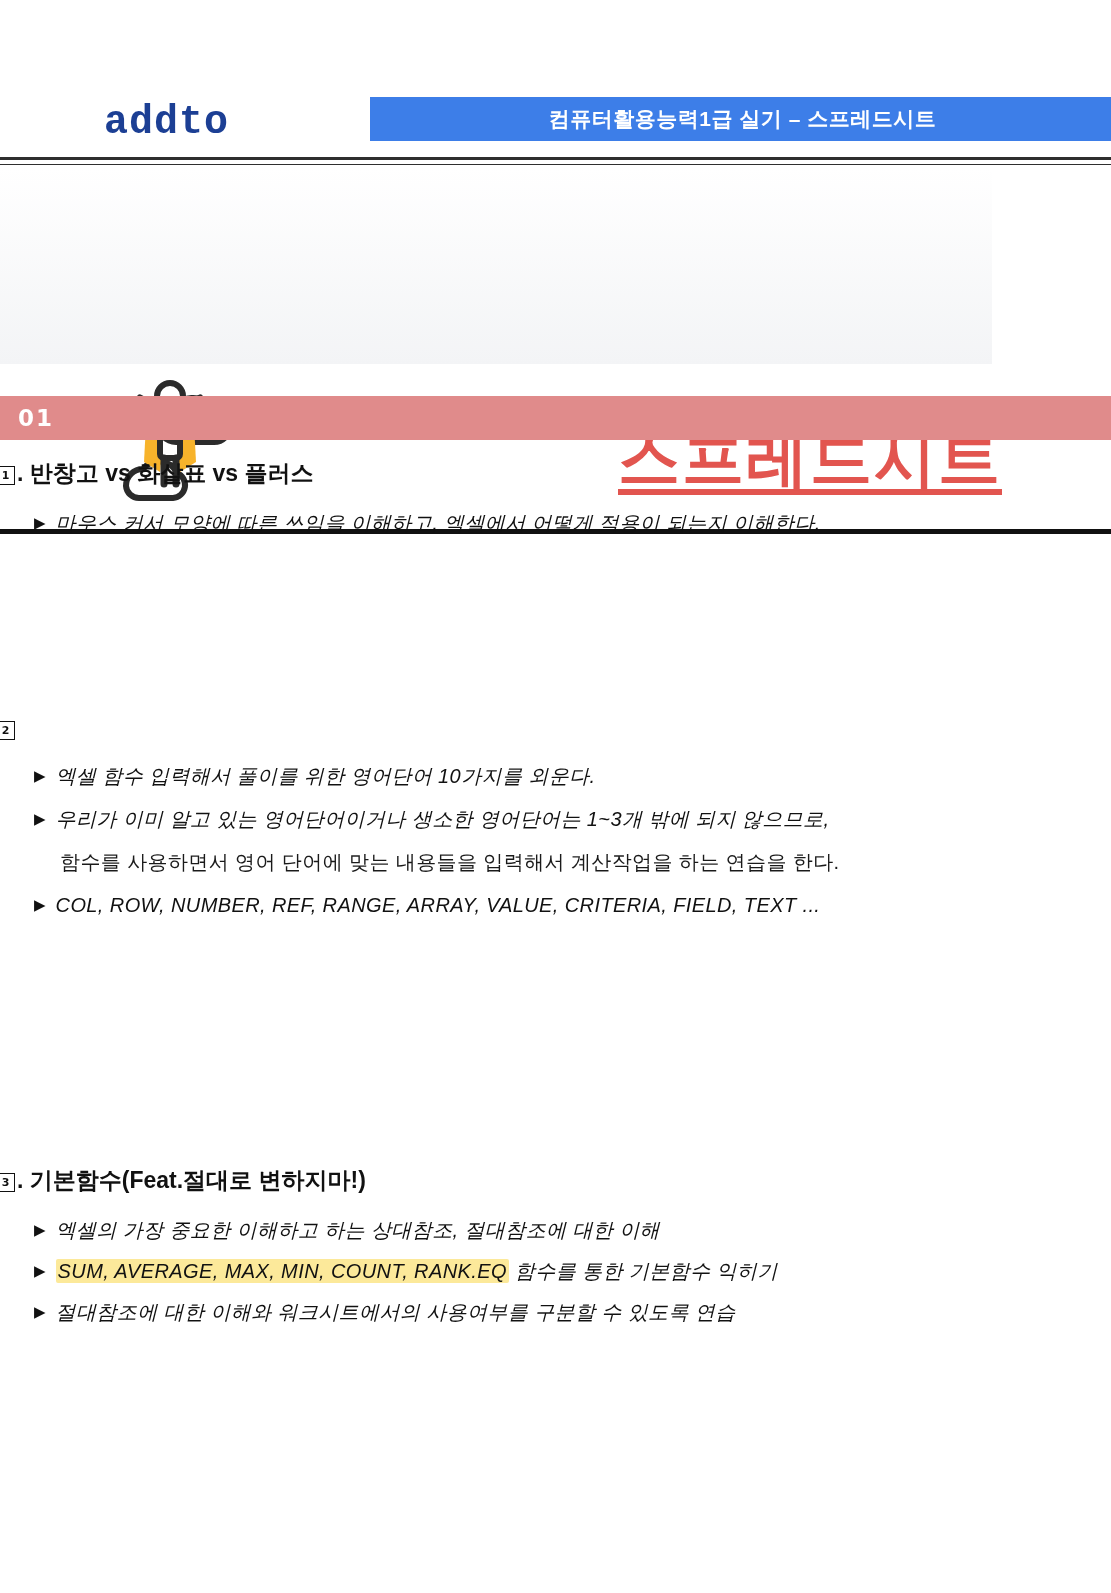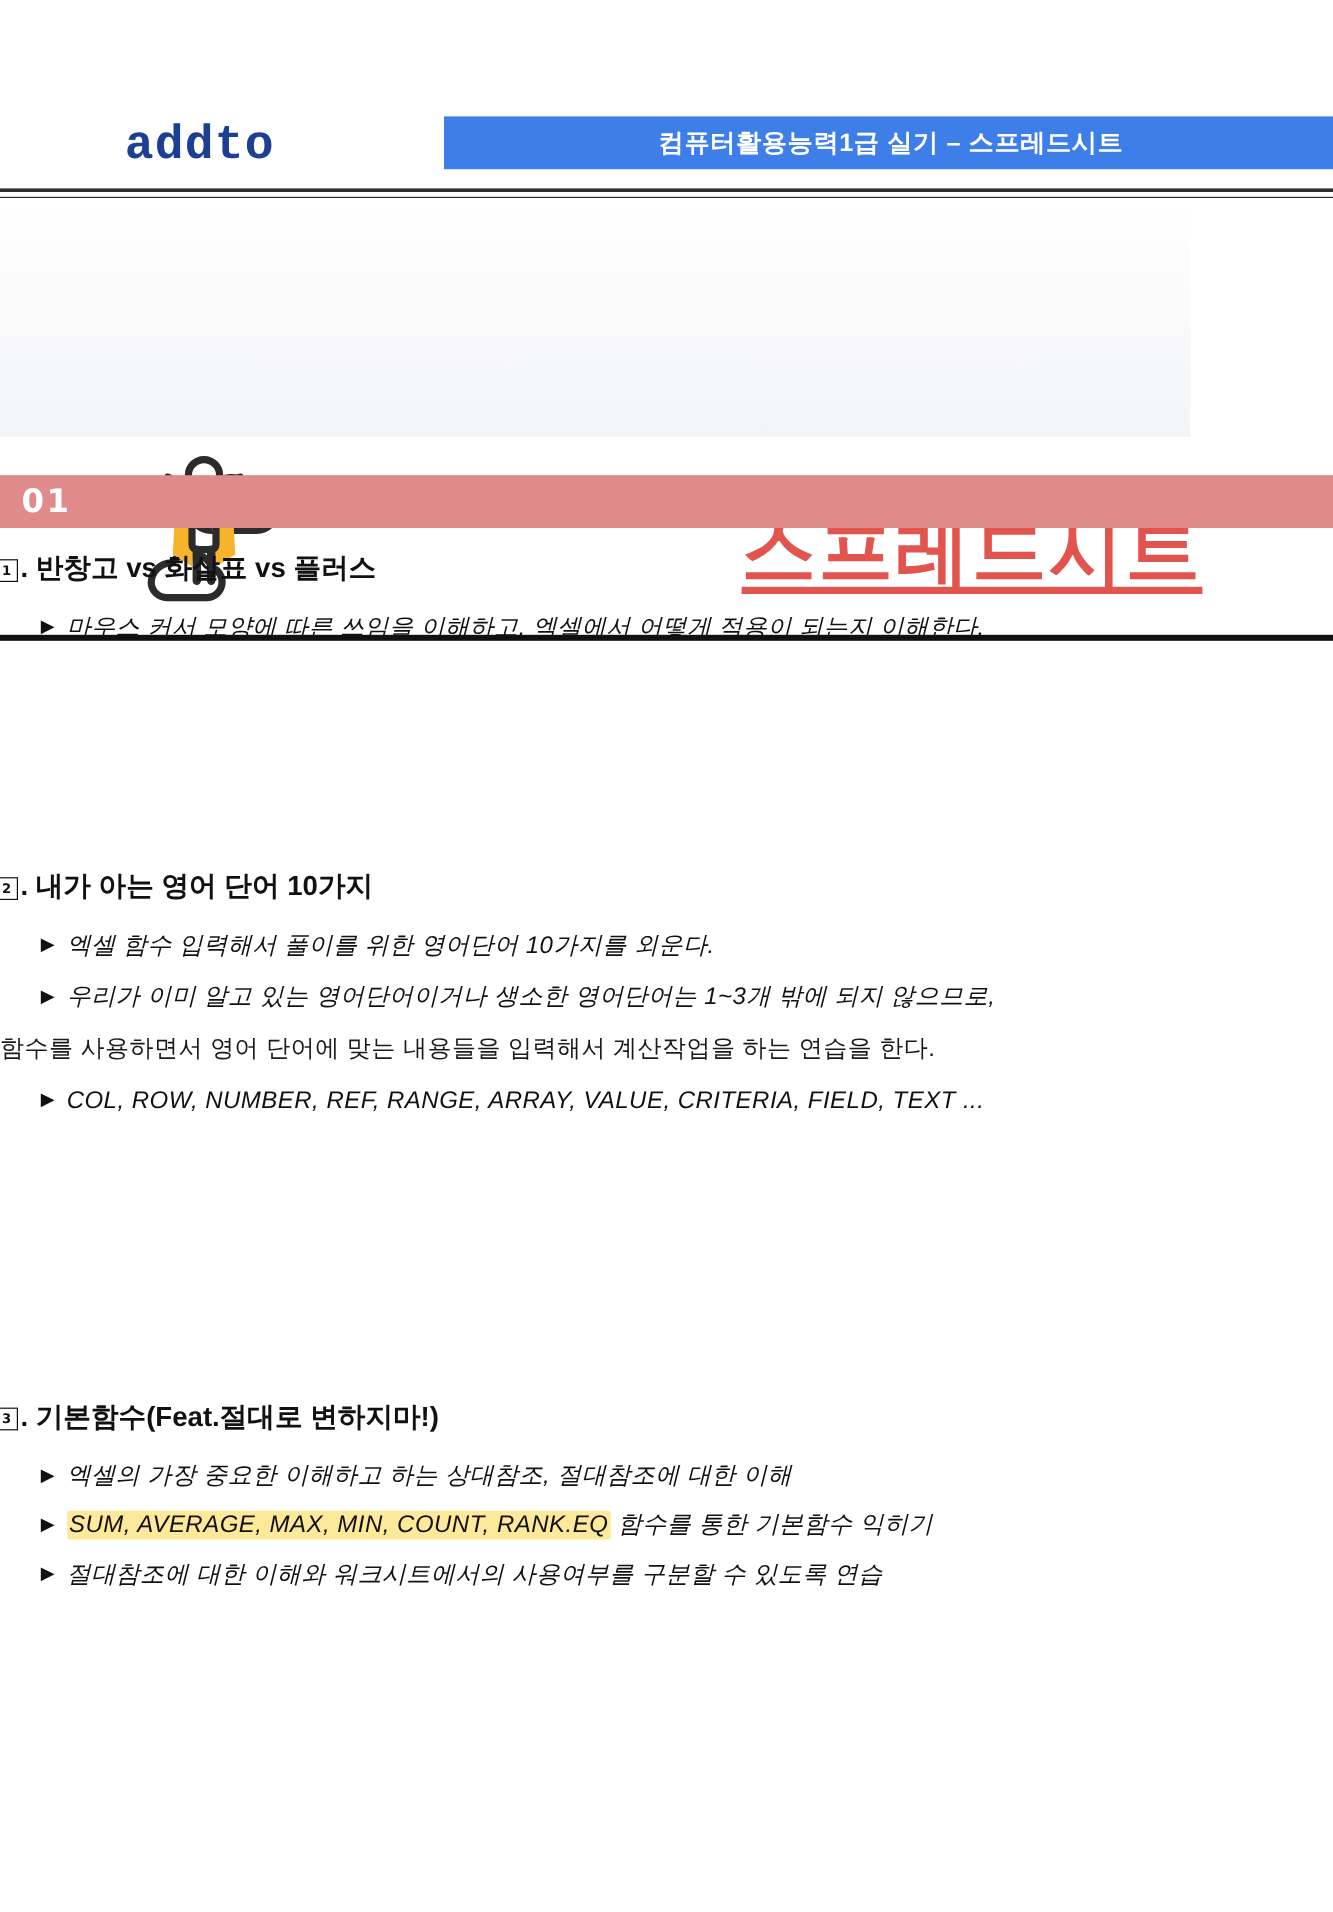--- a/index.html
+++ b/index.html
@@ -110,21 +110,21 @@
     left: 0;
     top: 396px;
     width: 1111px;
     height: 44px;
     background: #e08b8b;
     display: flex;
     align-items: center;
   }
   .section-bar-label {
     color: #ffffff;
-    font-size: 27px;
+    font-size: 23px;
     font-weight: bold;
     letter-spacing: 2px;
     margin-left: 18px;
     font-family: "DejaVu Sans", sans-serif;
   }
 
   
   .content {
     position: absolute;
     left: 0;
@@ -167,20 +167,21 @@
   .tri {
     flex: 0 0 auto;
     color: #111;
     font-size: 15px;
     margin-right: 10px;
     position: relative;
     top: 3px;
   }
   .bullet-text { white-space: nowrap; letter-spacing: 0.4px; font-style: italic; }
   .cont-line {
+    margin-left: 60px;
     font-size: 20px;
     line-height: 1.45;
     letter-spacing: 0.4px;
     white-space: nowrap;
   }
   .hl {
     background: #fce99a;
     border-radius: 2px;
     padding: 1px 2px;
   }
@@ -232,21 +233,20 @@
     </div>
     <div class="bullet-row" style="margin-top:20px;">
       <span class="tri">▶</span>
       <span class="bullet-text">마우스 커서 모양에 따른 쓰임을 이해하고, 엑셀에서 어떻게 적용이 되는지 이해한다.</span>
     </div>
   </div>
 
   <div class="block" style="top:283px;">
     <div class="block-heading">
       <span class="num-box">2</span>
-      <span class="heading-text">. 내가 아는 영어 단어 10가지</span>
     </div>
     <div class="bullet-row" style="margin-top:20px;">
       <span class="tri">▶</span>
       <span class="bullet-text">엑셀 함수 입력해서 풀이를 위한 영어단어 10가지를 외운다.</span>
     </div>
     <div class="bullet-row" style="margin-top:14px;">
       <span class="tri">▶</span>
       <span class="bullet-text">우리가 이미 알고 있는 영어단어이거나 생소한 영어단어는 1~3개 밖에 되지 않으므로,</span>
     </div>
     <div class="cont-line" style="margin-top:14px;">함수를 사용하면서 영어 단어에 맞는 내용들을 입력해서 계산작업을 하는 연습을 한다.</div>

